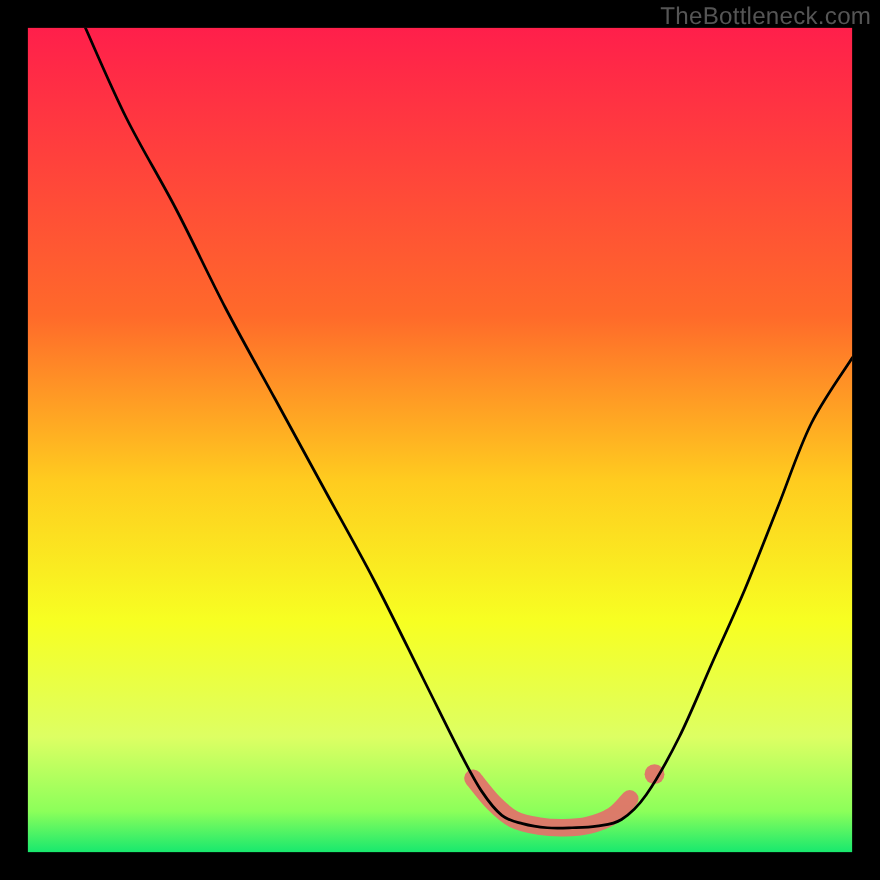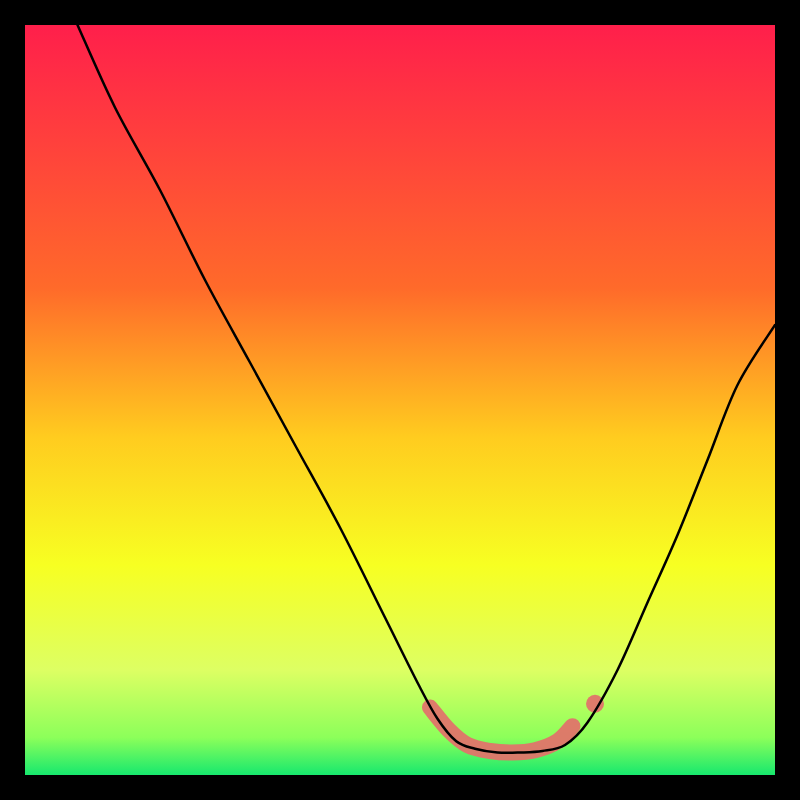--- a/index.html
+++ b/index.html
@@ -34,20 +34,21 @@
     font-weight: 500;
     letter-spacing: 0.2px;
     user-select: none;
   }
   svg { display: block; }
 </style>
 </head>
 <body>
 
 <div class="stage">
+  <div class="watermark">TheBottleneck.com</div>
 
   <div class="plot">
     <svg id="chart-svg" viewBox="0 0 750 750" preserveAspectRatio="none">
       <defs>
         <linearGradient id="bg-grad" x1="0" y1="0" x2="0" y2="1">
             <stop offset="0%" stop-color="#ff1f4b"></stop>
             <stop offset="35%" stop-color="#ff6a2a"></stop>
             <stop offset="55%" stop-color="#ffcc1f"></stop>
             <stop offset="72%" stop-color="#f7ff22"></stop>
             <stop offset="86%" stop-color="#ddff63"></stop>

